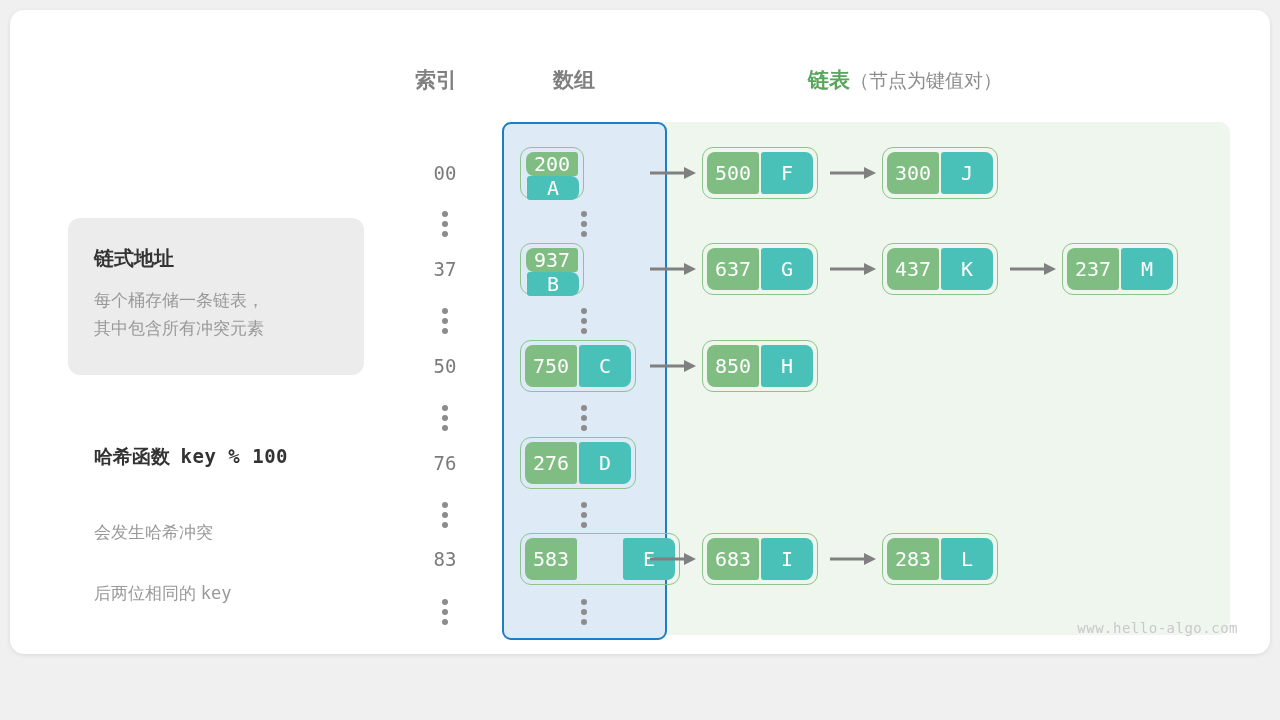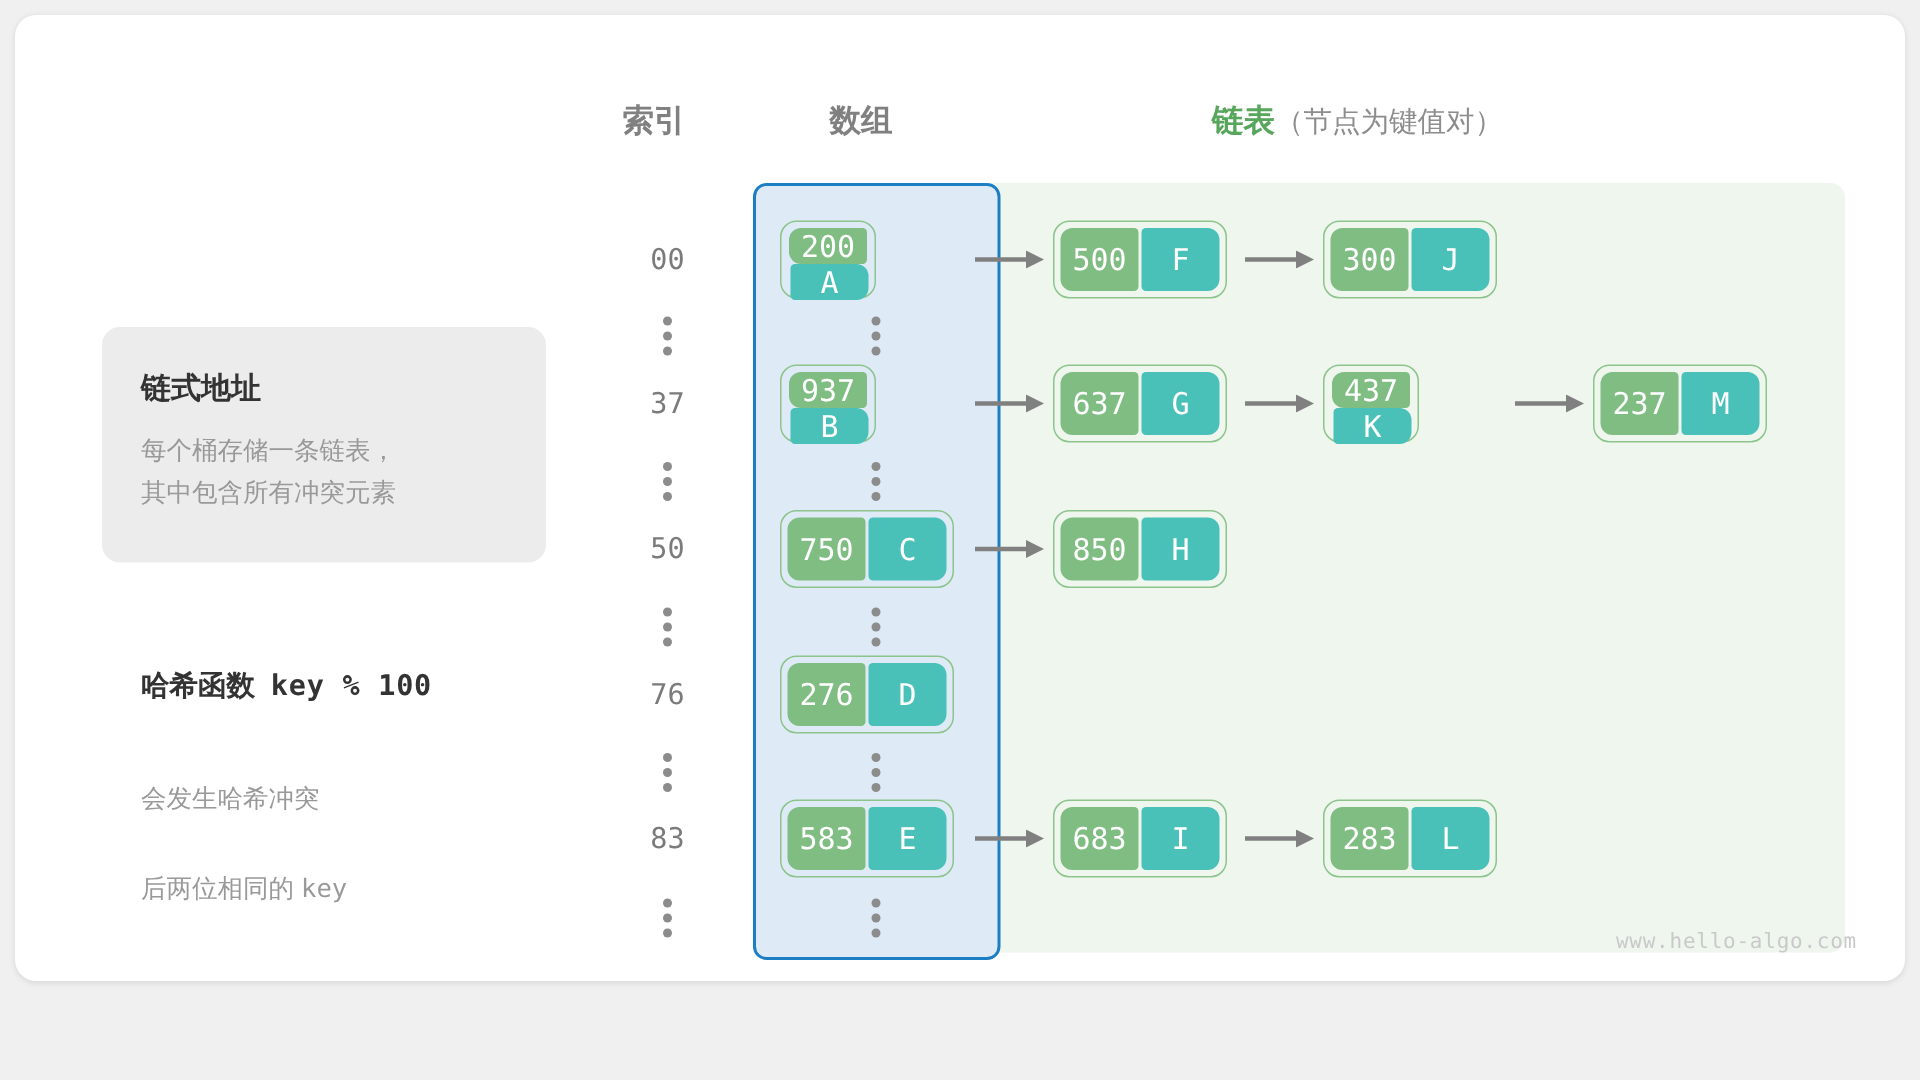--- a/index.html
+++ b/index.html
@@ -245,21 +245,21 @@
         <div class="val">B</div>
       </div>
       <div class="node" style="left: 692px; top: 233px;">
         <div class="key">637</div>
         <div class="val">G</div>
       </div>
       <svg class="arrow" width="46" height="12" viewBox="0 0 46 12" style="left: 640px; top: 253px;">
         <line x1="0" y1="6" x2="36" y2="6" stroke="#808080" stroke-width="3"></line>
         <polygon points="34,0 46,6 34,12" fill="#808080"></polygon>
       </svg>
-      <div class="node" style="left: 872px; top: 233px; flex-direction: column;">
+      <div class="node" style="left: 872px; top: 233px;">
         <div class="key">437</div>
         <div class="val">K</div>
       </div>
       <svg class="arrow" width="46" height="12" viewBox="0 0 46 12" style="left: 820px; top: 253px;">
         <line x1="0" y1="6" x2="36" y2="6" stroke="#808080" stroke-width="3"></line>
         <polygon points="34,0 46,6 34,12" fill="#808080"></polygon>
       </svg>
       <div class="node" style="left: 1052px; top: 233px;">
         <div class="key">237</div>
         <div class="val">M</div>
@@ -310,21 +310,21 @@
         <i></i>
         <i></i>
         <i></i>
       </div>
       <div class="ell" style="left: 571px; top: 492px;">
         <i></i>
         <i></i>
         <i></i>
       </div>
       <div class="idx" style="top: 538px;">83</div>
-      <div class="node" style="left: 510px; top: 523px;">
+      <div class="node" style="left: 510px; top: 523px; gap: 44px;">
         <div class="key">583</div>
         <div class="val">E</div>
       </div>
       <div class="node" style="left: 692px; top: 523px;">
         <div class="key">683</div>
         <div class="val">I</div>
       </div>
       <svg class="arrow" width="46" height="12" viewBox="0 0 46 12" style="left: 640px; top: 543px;">
         <line x1="0" y1="6" x2="36" y2="6" stroke="#808080" stroke-width="3"></line>
         <polygon points="34,0 46,6 34,12" fill="#808080"></polygon>

